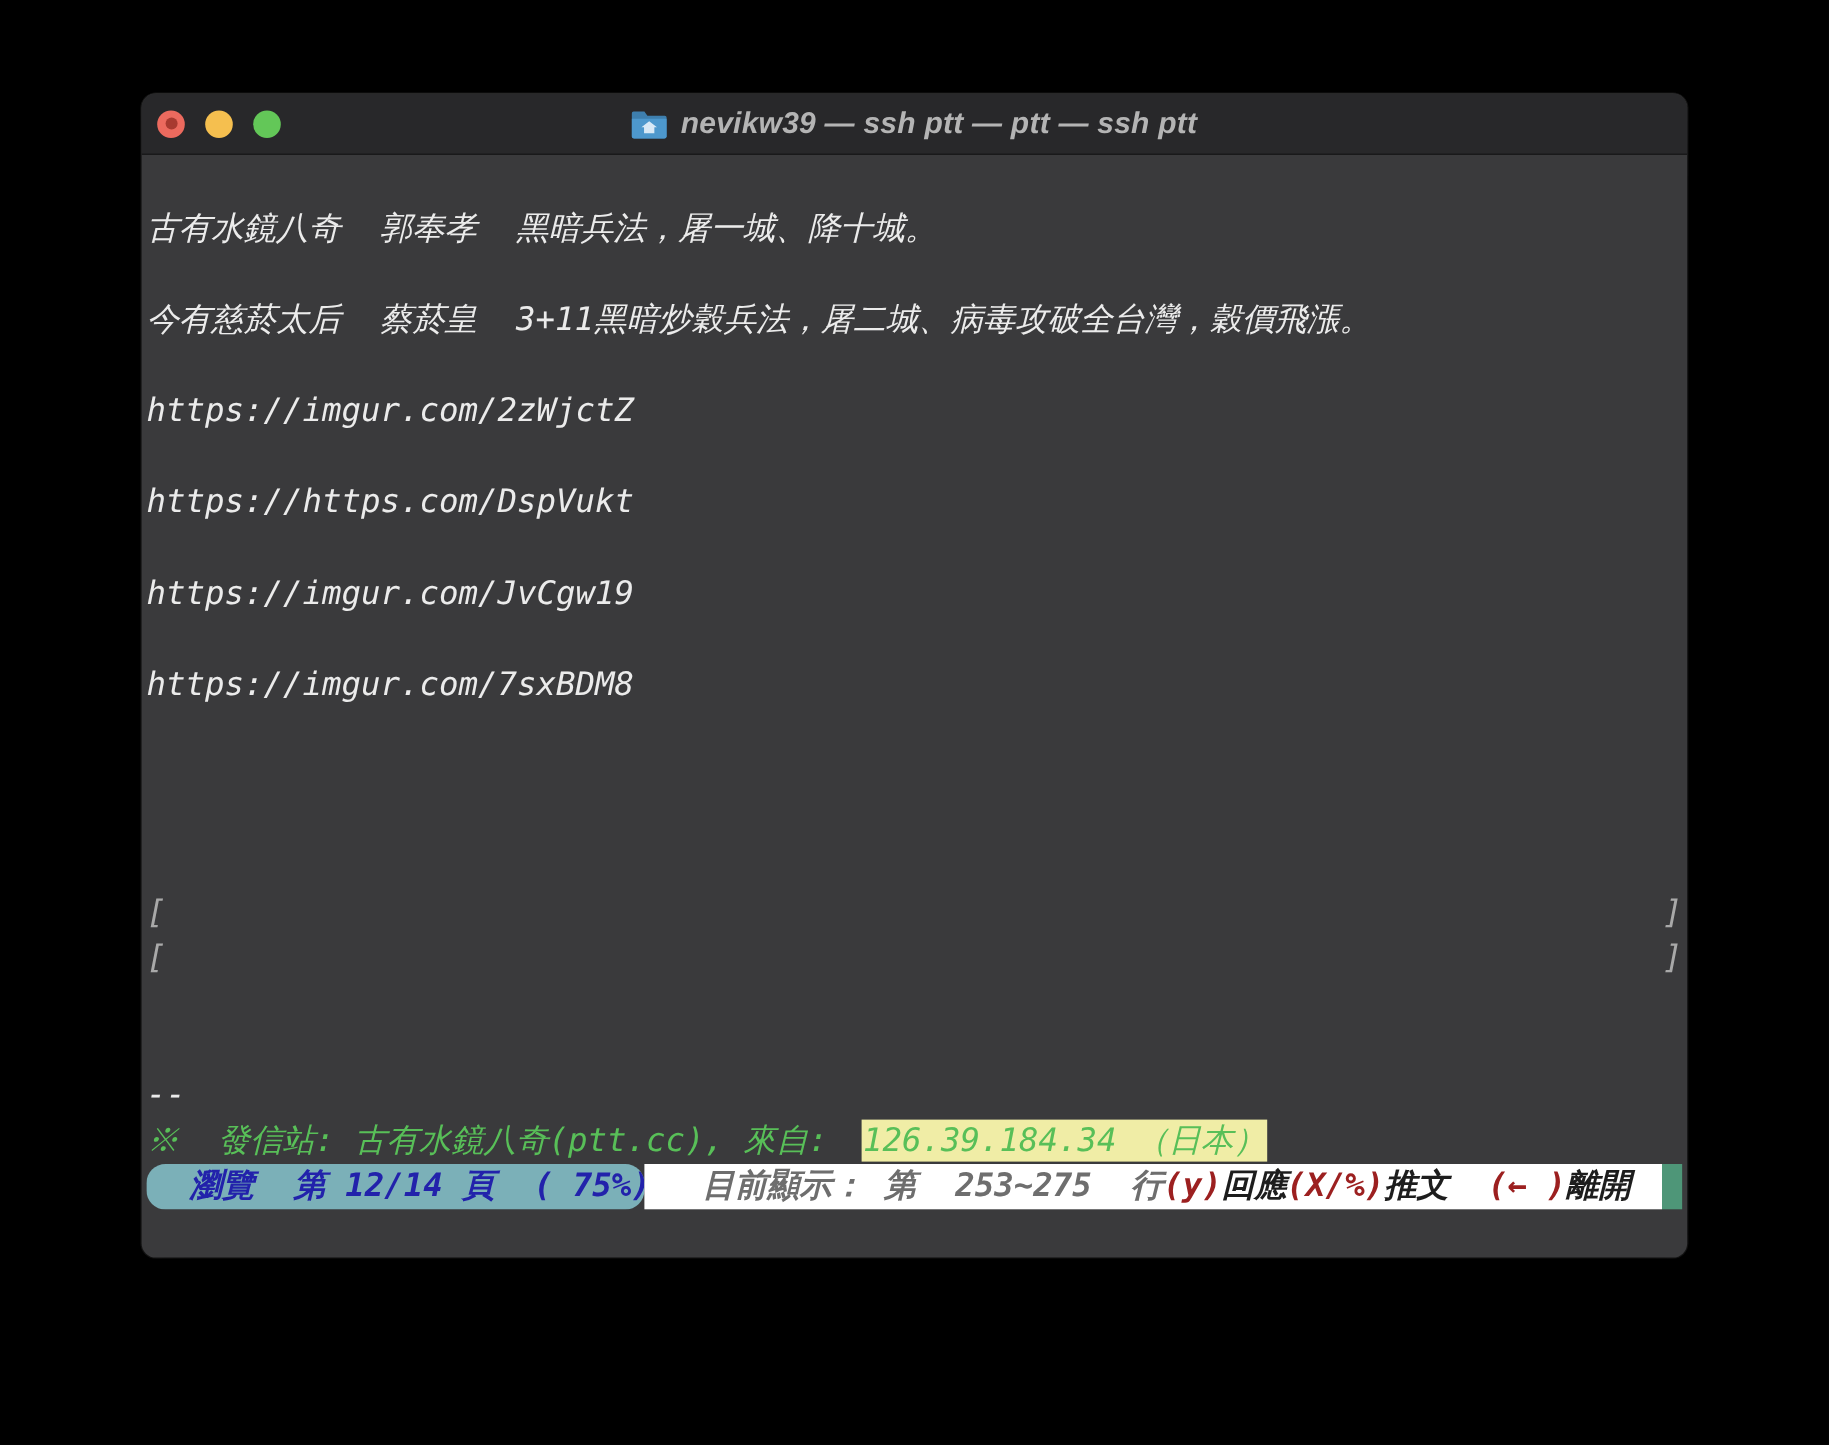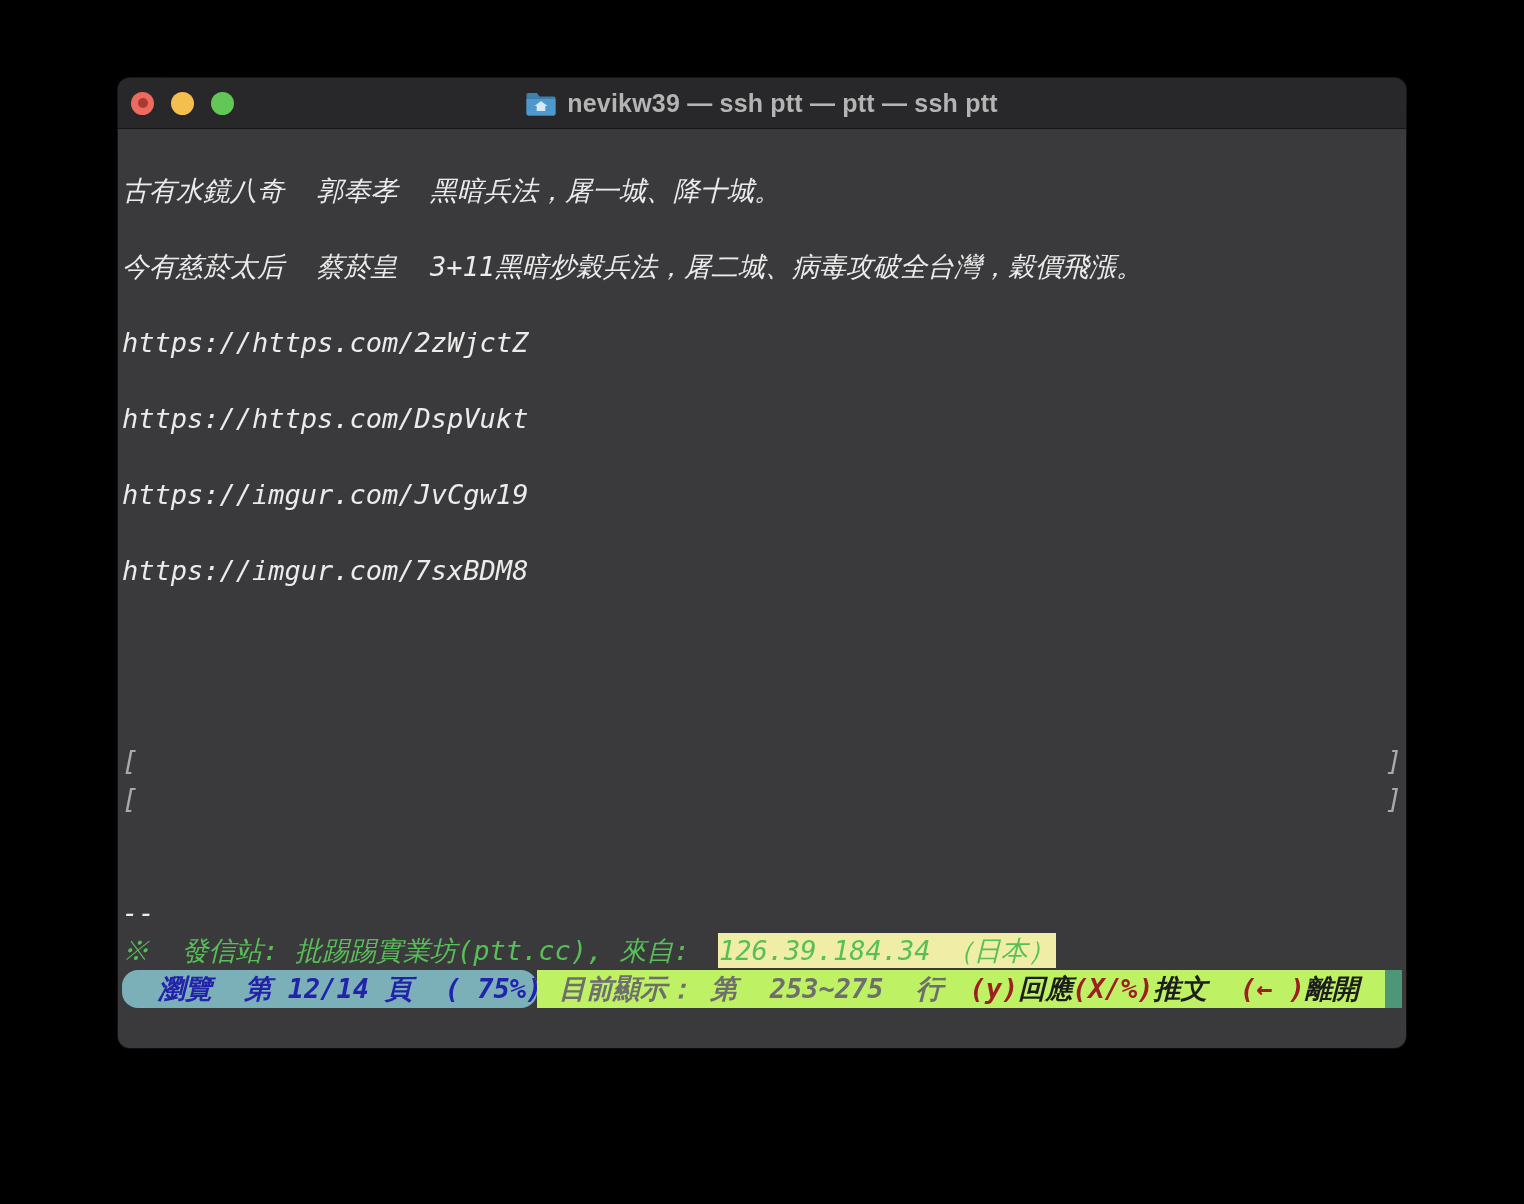--- a/index.html
+++ b/index.html
@@ -15,34 +15,34 @@
   
   .titlebar{height:50px;flex:0 0 50px;background:#28282a;border-bottom:1px solid #161617;
     display:flex;align-items:center;position:relative;}
   .lights{display:flex;gap:17px;padding-left:13px;z-index:2;}
   .light{width:23px;height:23px;border-radius:50%;border:none;padding:0;cursor:default;}
   .light.red{background:#ec6a5e;display:flex;align-items:center;justify-content:center;}
   .light.red::after{content:"";width:10px;height:10px;border-radius:50%;background:#a83a30;}
   .light.yellow{background:#f5bf4f;}
   .light.green{background:#63c758;}
   .titlewrap{position:absolute;left:0;right:0;top:0;bottom:0;display:flex;align-items:center;justify-content:center;gap:11px;}
-  .titletext{color:#b4b4b4;font-family:"Liberation Sans",sans-serif;font-weight:bold;font-size:25px;letter-spacing:.2px;}
+  .titletext{color:#b4b4b4;font-family:"Liberation Sans",sans-serif;font-weight:bold;font-size:25px;letter-spacing:.2px;font-style:italic;}
 
   
   .term{flex:1;display:flex;flex-direction:column;padding:5px 4px 16px;box-sizing:border-box;font-style:italic;}
   .trow{height:38px;line-height:38px;flex:0 0 38px;white-space:pre;color:#ebebeb;font-size:27px;overflow:hidden;}
   .brackets{display:flex;justify-content:space-between;color:#a9a9a9;}
   .greenline{color:#58bf58;}
   .hl{background:#f0eda6;padding:2px 1px;margin-left:12px;}
 
   
   .statusbar{display:flex;align-items:stretch;font-size:27px;line-height:38px;height:38px;}
   .st-browse{background:#7bb0b8;color:#2222ab;font-weight:bold;width:415px;box-sizing:border-box;
     padding:0 0 0 36px;white-space:pre;overflow:hidden;flex:0 0 415px;border-radius:16px;}
-  .st-mid{background:#bef264;flex:1;display:flex;justify-content:space-between;
+  .st-mid{background:#ffffff;flex:1;display:flex;justify-content:flex-end;
     padding:0 26px 0 22px;white-space:pre;overflow:hidden;}
   .st-display{color:#6e6e6e;font-weight:bold;}
   .st-actions{color:#1d1d1d;font-weight:bold;}
   .st-actions .red{color:#9c2020;}
   .st-scroll{width:17px;flex:0 0 17px;background:#4e9678;}
 </style>
 </head>
 <body>
 
 <div class="window">
@@ -64,41 +64,41 @@
       <span class="titletext">nevikw39 — ssh ptt — ptt — ssh ptt</span>
     </div>
   </div>
 
   <div class="term">
     <div class="trow"></div>
     <div class="trow">古有水鏡八奇  郭奉孝  黑暗兵法，屠一城、降十城。</div>
     <div class="trow"></div>
     <div class="trow">今有慈菸太后  蔡菸皇  3+11黑暗炒穀兵法，屠二城、病毒攻破全台灣，穀價飛漲。</div>
     <div class="trow"></div>
-    <div class="trow"><span>https://https.com/2zWjctZ</span></div>
+    <div class="trow"><span>https://imgur.com/2zWjctZ</span></div>
     <div class="trow"></div>
     <div class="trow"><span>https://https.com/DspVukt</span></div>
     <div class="trow"></div>
     <div class="trow"><span>https://imgur.com/JvCgw19</span></div>
     <div class="trow"></div>
     <div class="trow"><span>https://imgur.com/7sxBDM8</span></div>
     <div class="trow"></div>
     <div class="trow"></div>
     <div class="trow"></div>
     <div class="trow"></div>
     <div class="trow brackets">
       <span>[</span><span>]</span>
     </div>
     <div class="trow brackets">
       <span>[</span><span>]</span>
     </div>
     <div class="trow"></div>
     <div class="trow"></div>
     <div class="trow">--</div>
-    <div class="trow greenline"><span>※  發信站: 批踢踢實業坊(ptt.cc), 來自: </span><span class="hl">126.39.184.34 （日本）</span></div>
+    <div class="trow greenline"><span>※  發信站: 古有水鏡八奇(ptt.cc), 來自: </span><span class="hl">126.39.184.34 （日本）</span></div>
 
     <div class="trow statusbar">
       <div class="st-browse">瀏覽  第 12/14 頁  ( 75%)</div>
       <div class="st-mid">
         <span class="st-display">目前顯示： 第  253~275  行</span>
         <span class="st-actions"><span class="red">(y)</span><span>回應</span><span class="red">(X/%)</span><span>推文  </span><span class="red">(← )</span><span>離開</span></span>
       </div>
       <div class="st-scroll"></div>
     </div>
   </div>

